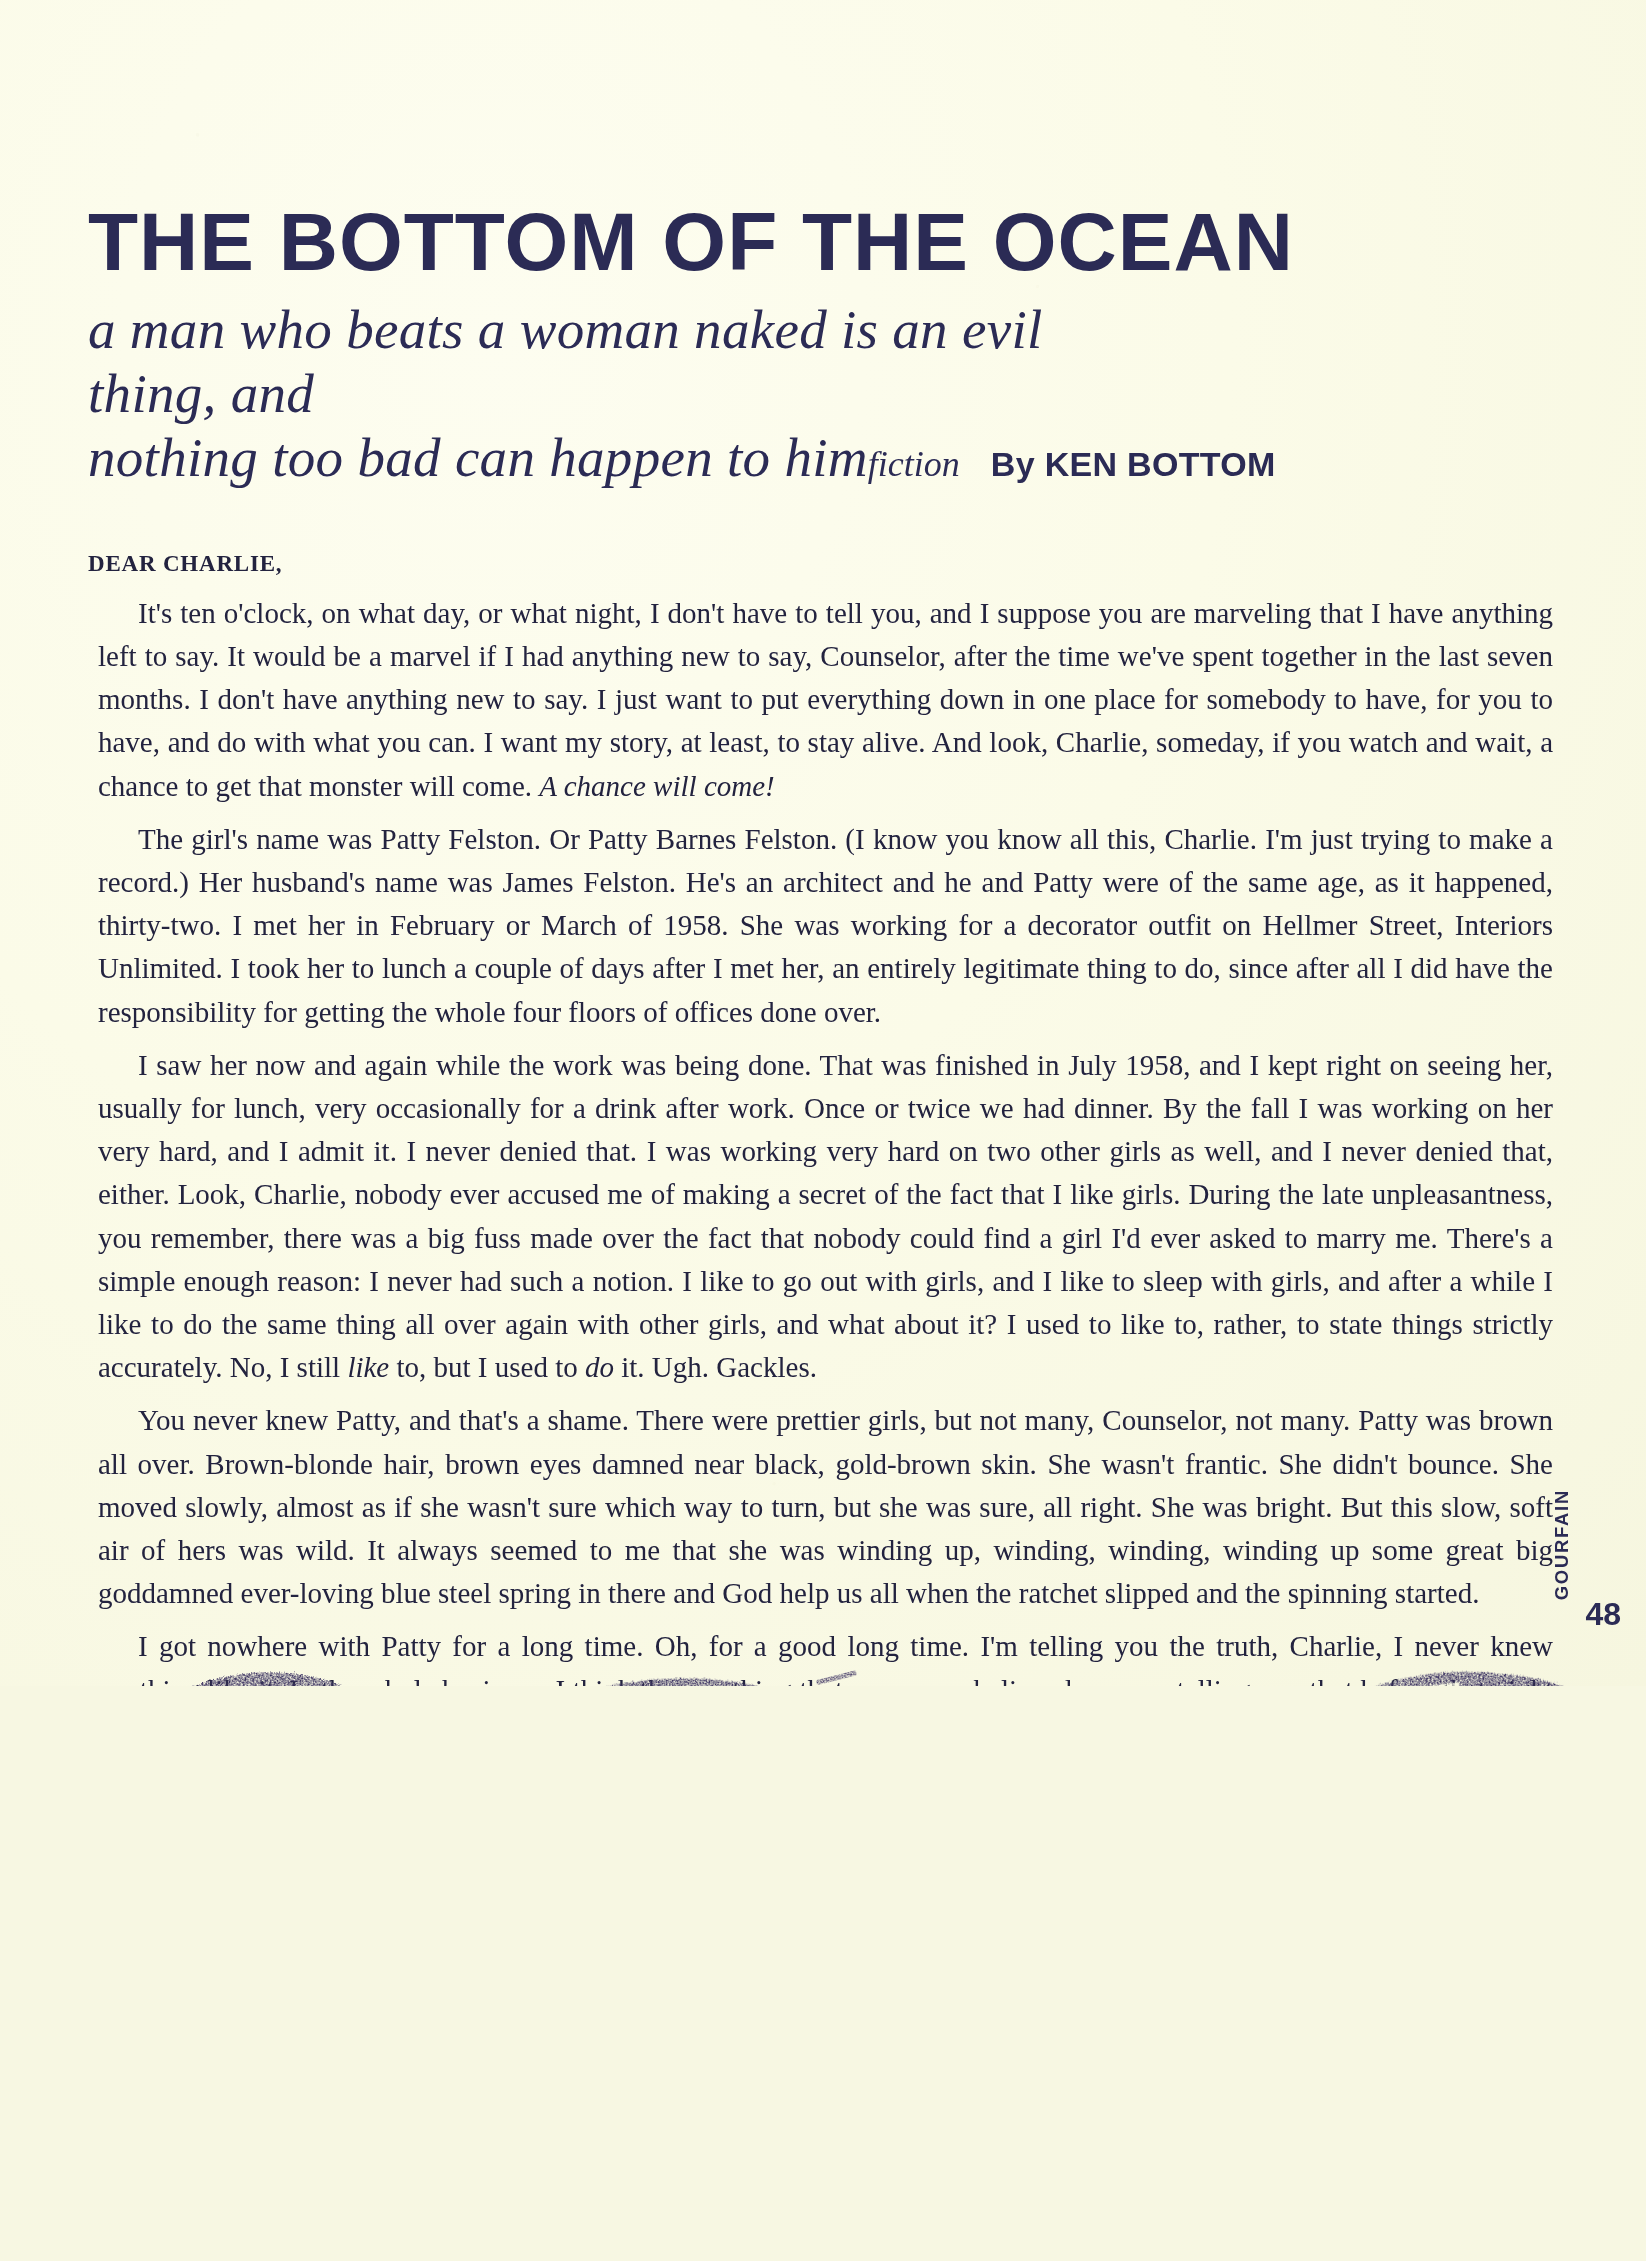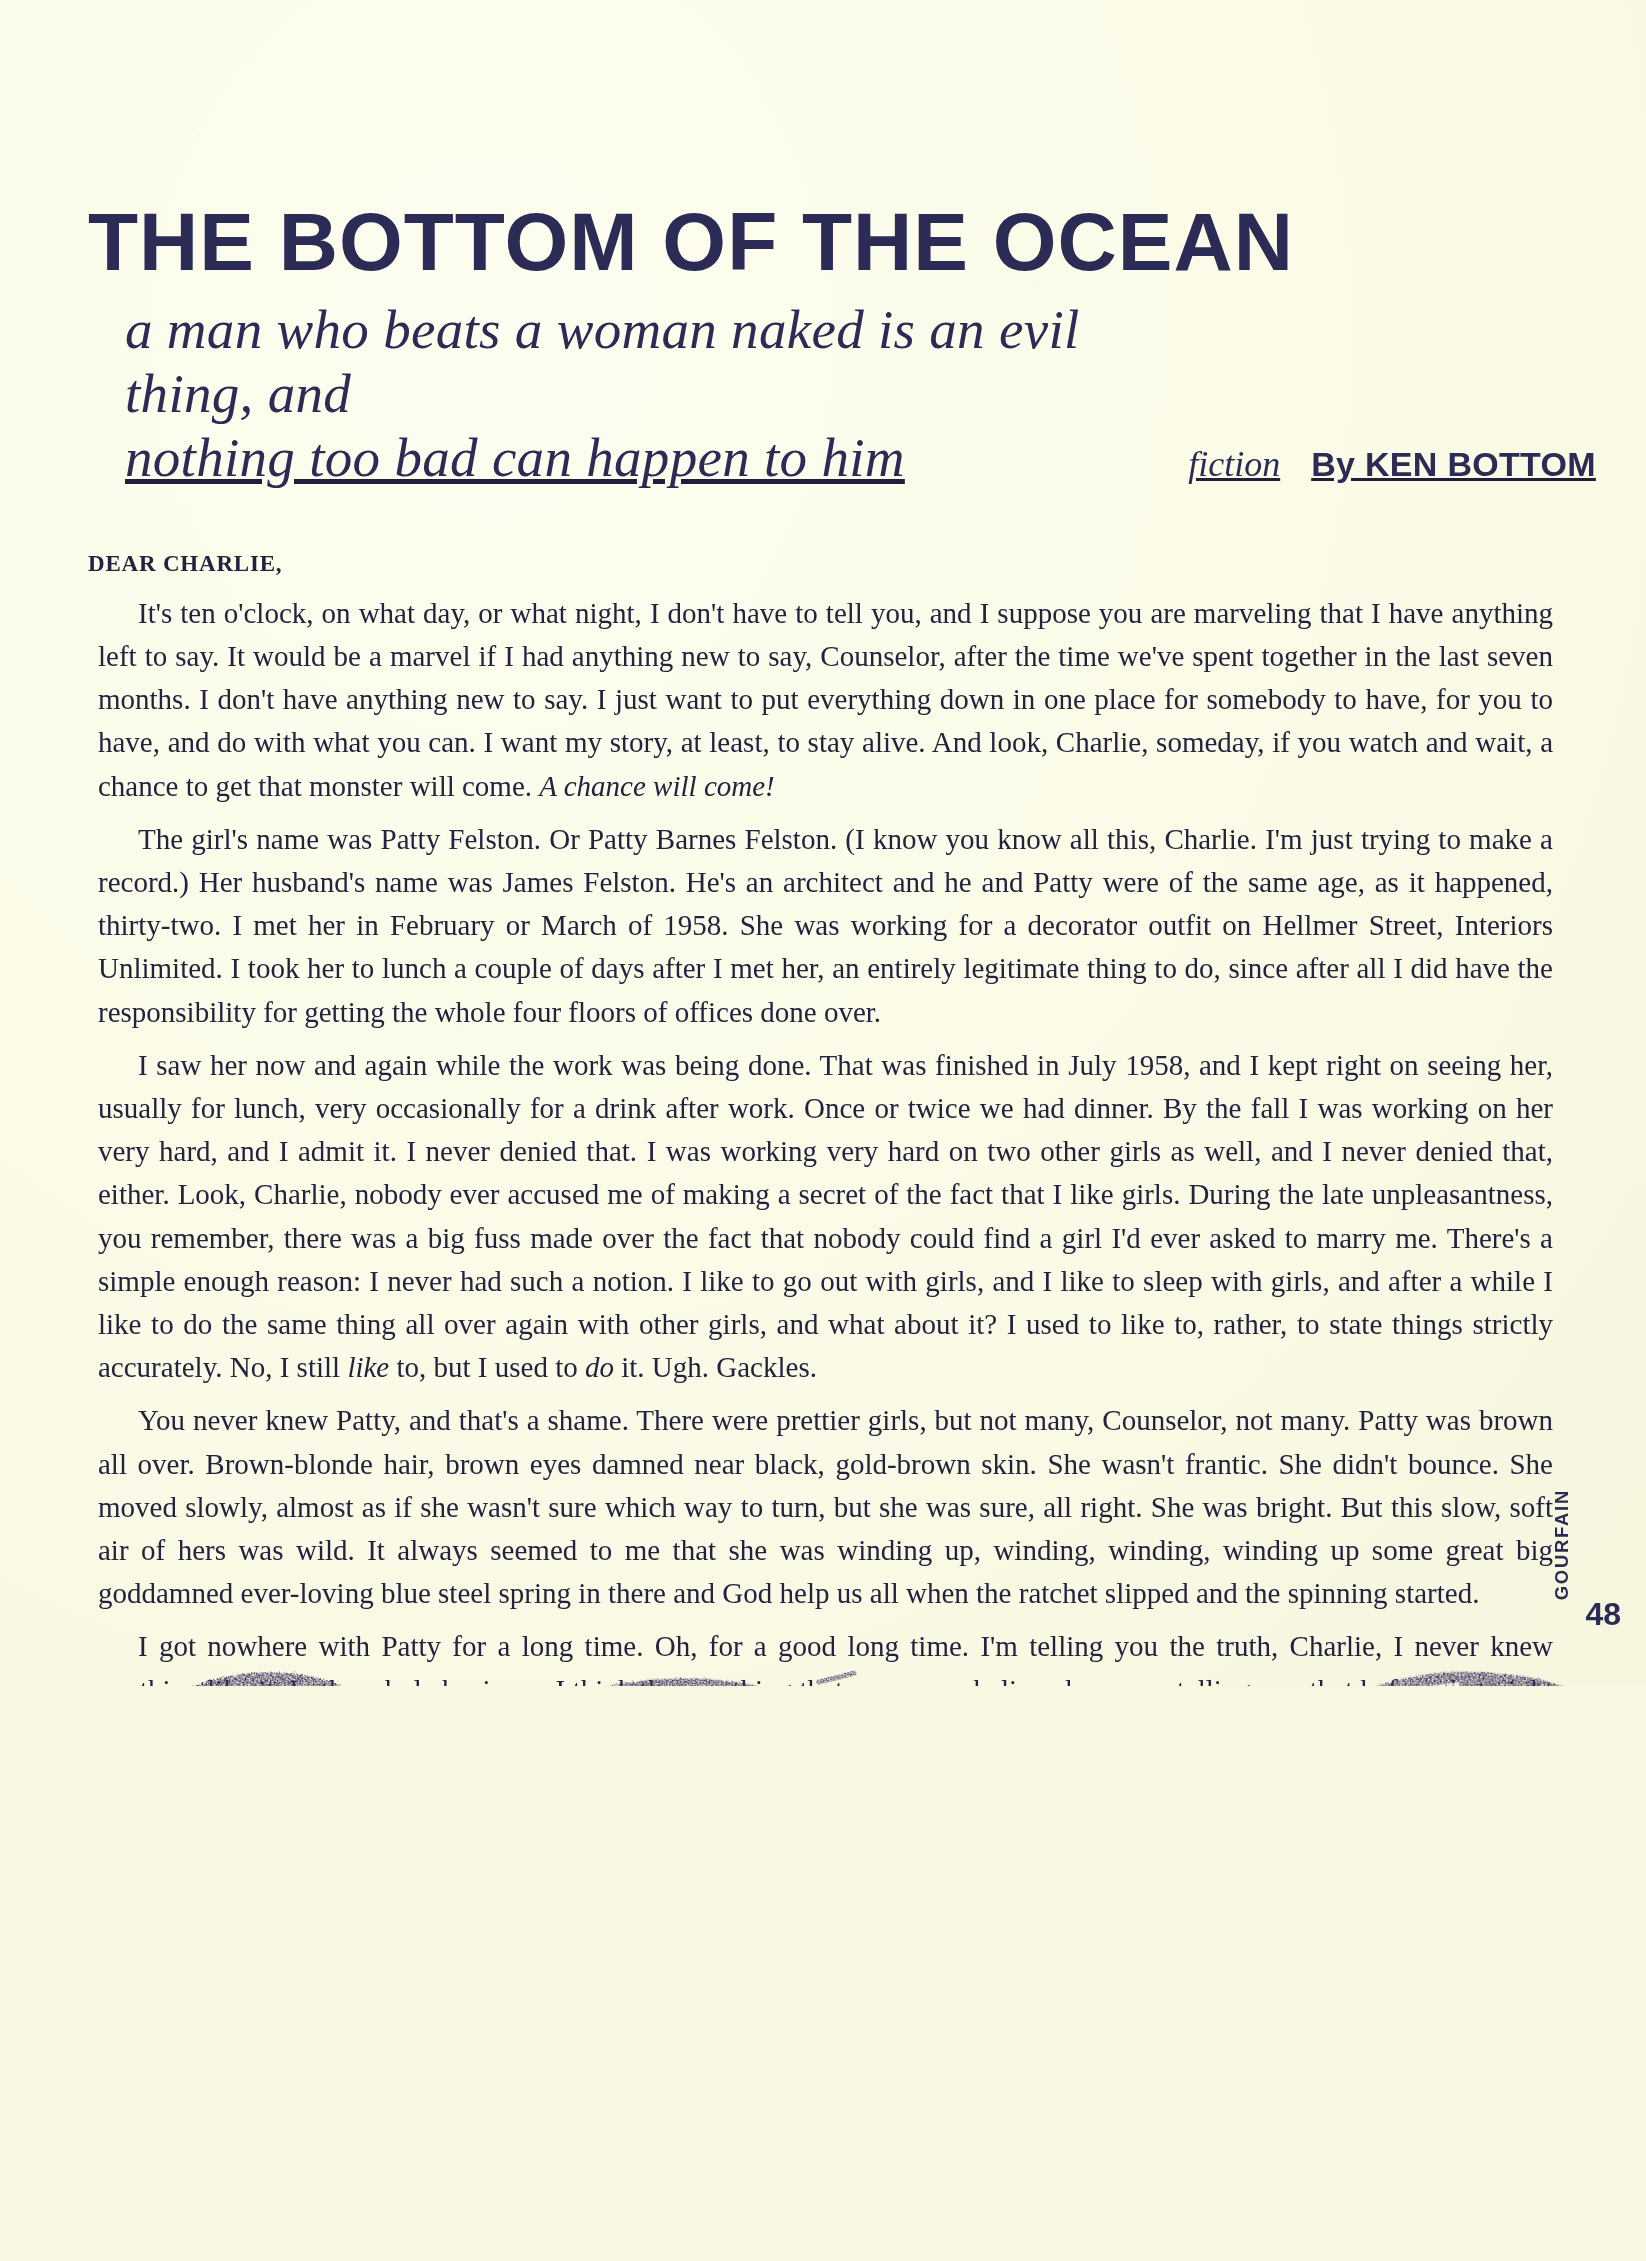--- a/index.html
+++ b/index.html
@@ -49,38 +49,35 @@
     letter-spacing: 1px;
     line-height: .94;
     color: #2b2b55;
     text-align: left;
     white-space: nowrap;
   }
 
   .deck-wrap {
     position: relative;
     margin-top: 18px;
-    margin-left: 37px;
   }
   .deck {
     margin: 0;
     font-family: "Liberation Serif", "DejaVu Serif", serif;
     font-style: italic;
     font-size: 55px;
     line-height: 1.16;
     color: #2b2b55;
     letter-spacing: 0.3px;
     width: 1049px;
   }
   .deck-line2 {
     display: flex;
     align-items: baseline;
-    justify-content: space-between;
     width: 1475px;
-    text-decoration: underline;
   }
   .byline {
     display: flex;
     align-items: baseline;
     gap: 31px;
     padding-right: 4.1px;
     white-space: nowrap;
   }
   .byline .kicker {
     font-family: "Liberation Serif", "DejaVu Serif", serif;

